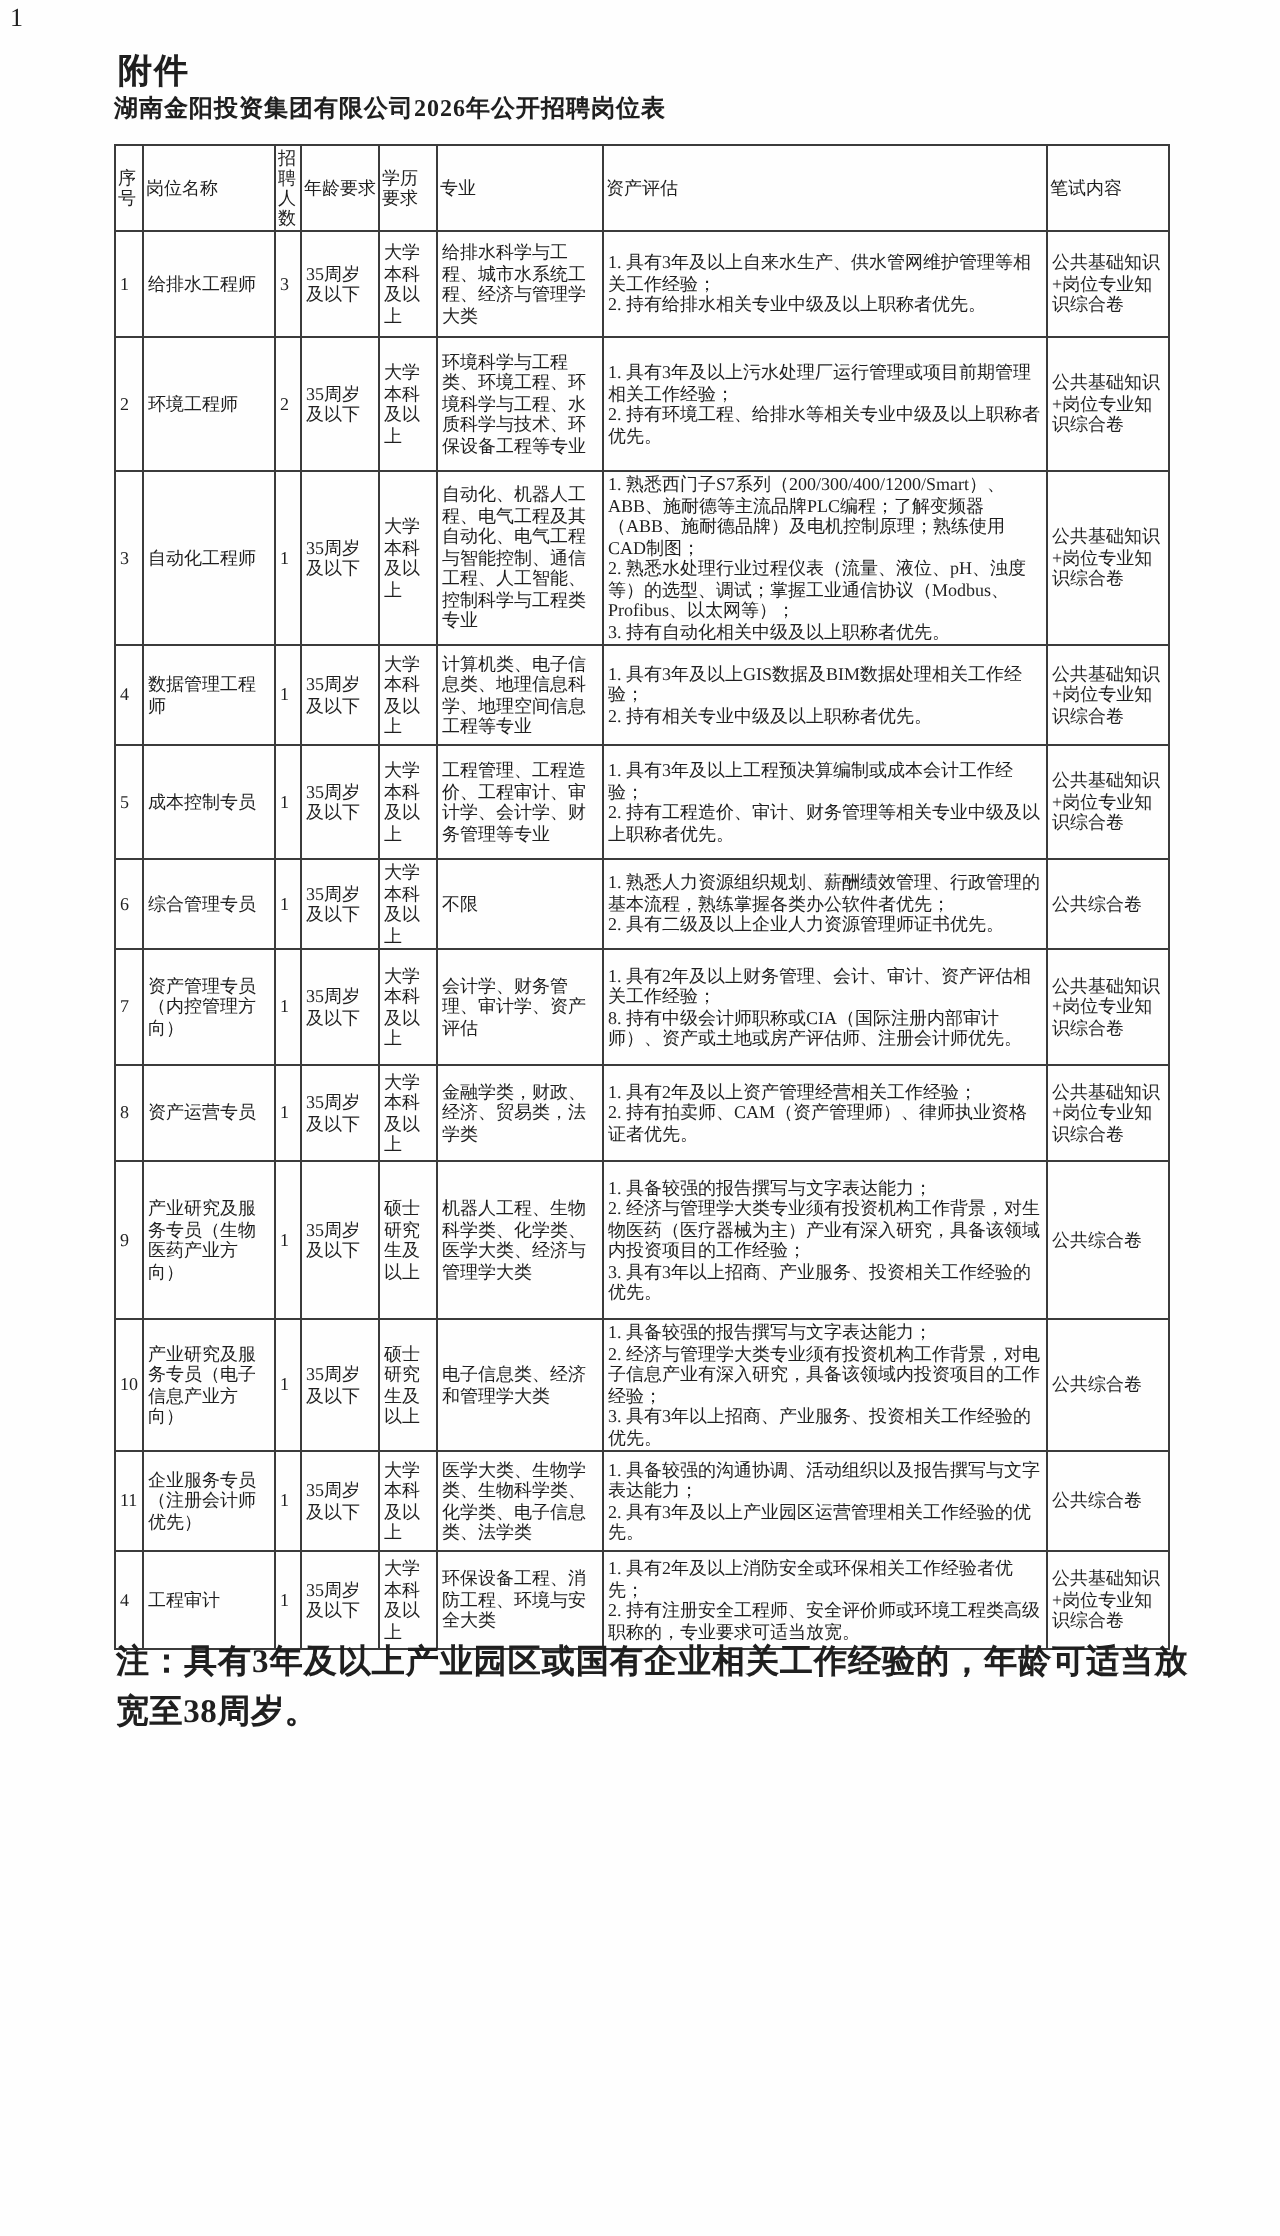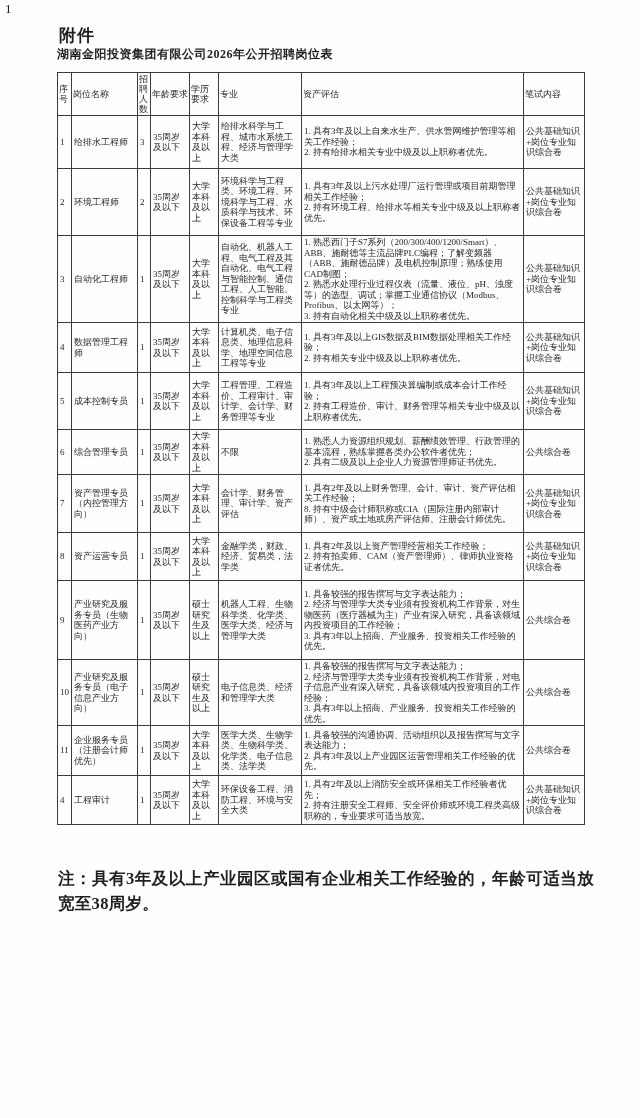--- a/index.html
+++ b/index.html
@@ -28,21 +28,20 @@
   }
   table.job-table td{
     line-height:10.5px;padding:1px 2px;text-align:left;
   }
   td.c{text-align:center;}
   td.cond{white-space:pre-line;}
   .note{
     position:absolute;left:58px;top:818px;width:536px;
     font-size:16.5px;line-height:25px;font-weight:600;letter-spacing:0.3px;
     text-align:justify;
-    margin-top:48px;
   }
 </style>
 </head>
 <body>
 
 <div class="page">
   <div class="pagenum">1</div>
   <div class="attach">附件</div>
   <div class="title">湖南金阳投资集团有限公司2026年公开招聘岗位表</div>
 

